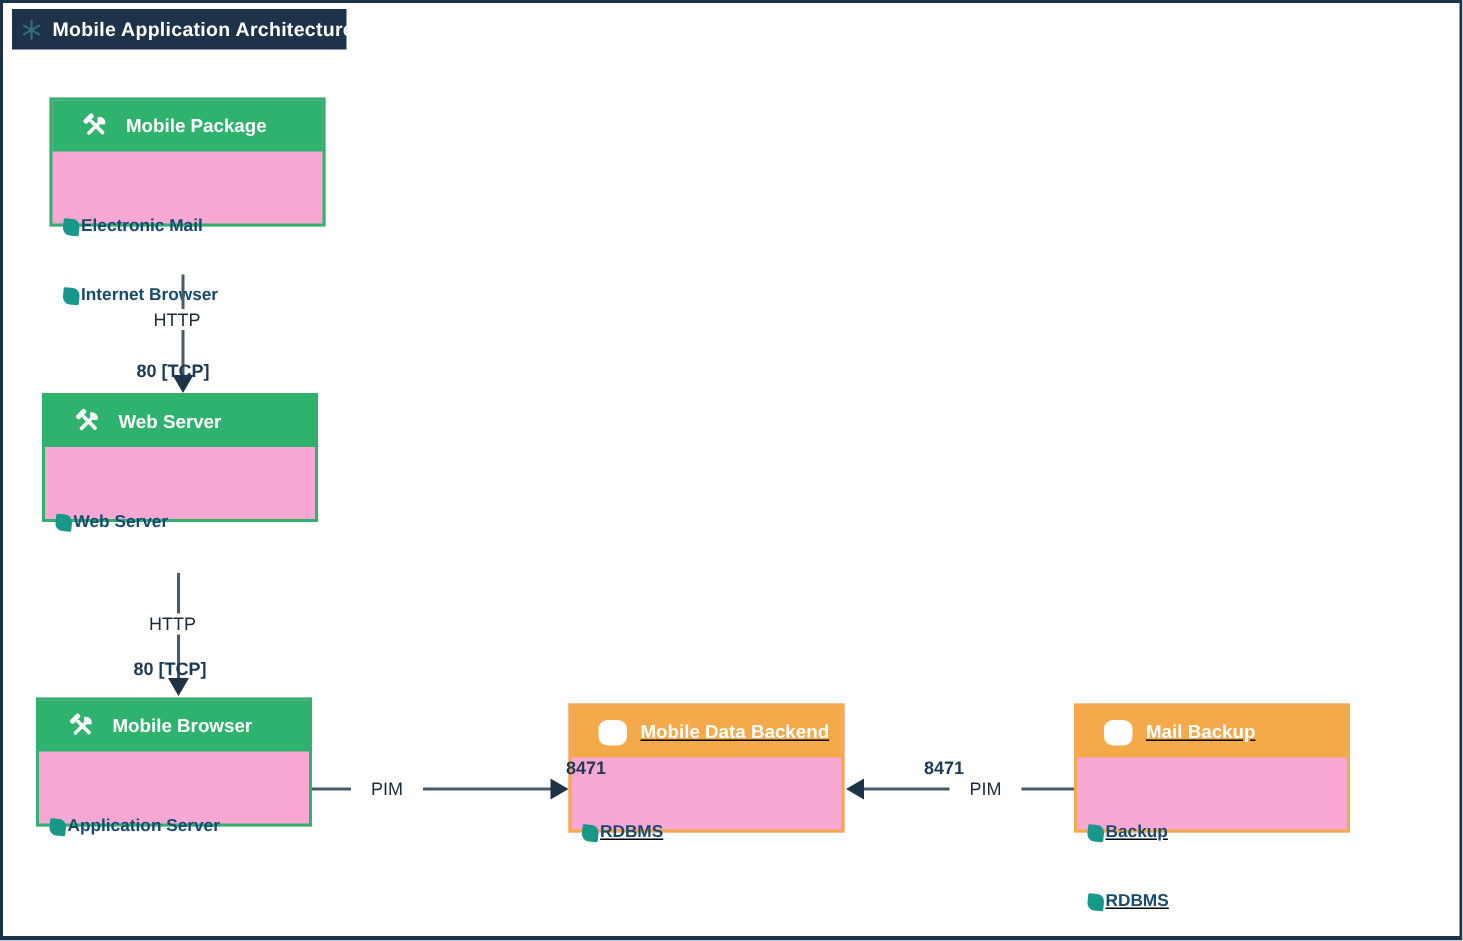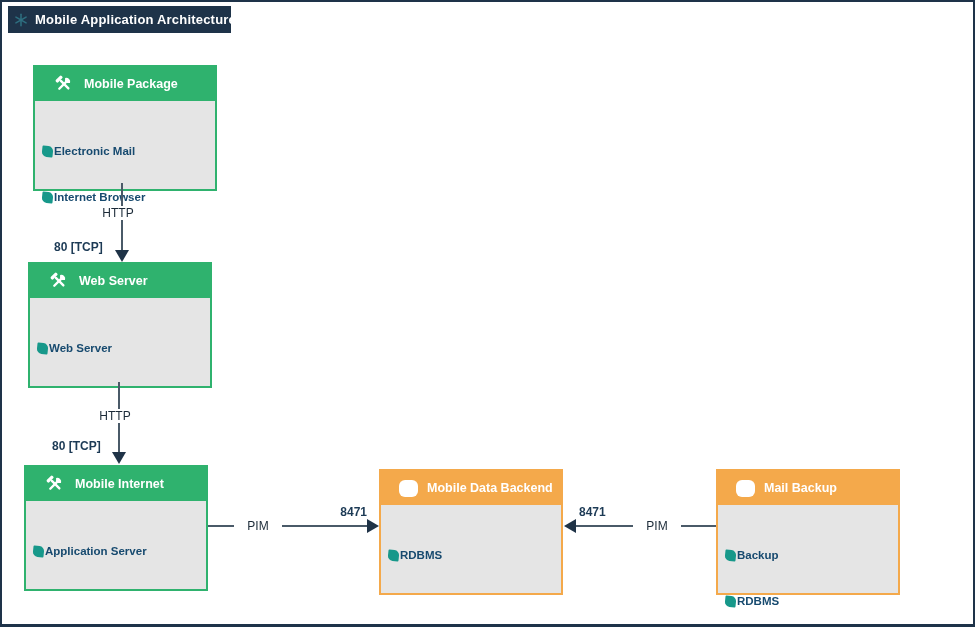--- a/index.html
+++ b/index.html
@@ -32,26 +32,26 @@
     color: #ffffff;
     font-size: 13px;
     font-weight: bold;
     letter-spacing: 0.2px;
     white-space: nowrap;
   }
 
   
   .node {
     position: absolute;
-    width: 184px; height: 126px;
-    background: #e5e5e5;
+    width: 184px; height: 86px;
+    background: #f9a8d4;
     border: 2px solid;
   }
   .node.green  { border-color: #2fb26e; }
-  .node.orange { border-color: #f4a94b; }
+  .node.orange { border-color: #f4a94b; text-decoration: underline; }
 
   .node .hdr {
     height: 34px;
     display: flex;
     align-items: center;
     padding-left: 18px;
     gap: 9px;
   }
   .node.green  .hdr { background: #2fb26e; }
   .node.orange .hdr { background: #f4a94b; }
@@ -116,20 +116,21 @@
     background: #ffffff;
     padding: 0 3px;
     white-space: nowrap;
   }
   .plabel {
     position: absolute;
     font-size: 12px;
     font-weight: bold;
     color: #1c3a55;
     white-space: nowrap;
+    margin-left: 37px;
   }
 </style>
 </head>
 <body>
 
 <div class="canvas">
 
   <div class="titlebar">
     <svg class="snow" viewBox="0 0 24 24">
       <g stroke="#2e6f80" stroke-width="2.6" stroke-linecap="round">
@@ -195,21 +196,21 @@
       <svg class="hicon" viewBox="0 0 24 24" fill="#ffffff">
         <g transform="rotate(45 12 12)">
           <rect x="10.7" y="7.5" width="2.6" height="13" rx="1.2"></rect>
           <path d="M8.2 6.5 A4.3 4.3 0 0 1 15.8 6.5 L13.6 8.8 L10.4 8.8 Z"></path>
         </g>
         <g transform="rotate(-45 12 12)">
           <rect x="10.7" y="6" width="2.6" height="14" rx="1.2"></rect>
           <rect x="7.6" y="2.6" width="8.8" height="3.6" rx="1.4"></rect>
         </g>
       </svg>
-      <span class="htxt">Mobile Internet</span>
+      <span class="htxt">Mobile Browser</span>
     </div>
     <div class="body">
       <div class="item">
         <span class="igl"></span>
         <span class="itxt">Application Server</span>
       </div>
     </div>
   </div>
 
   <div class="node orange" style="left:377px; top:467px;">

